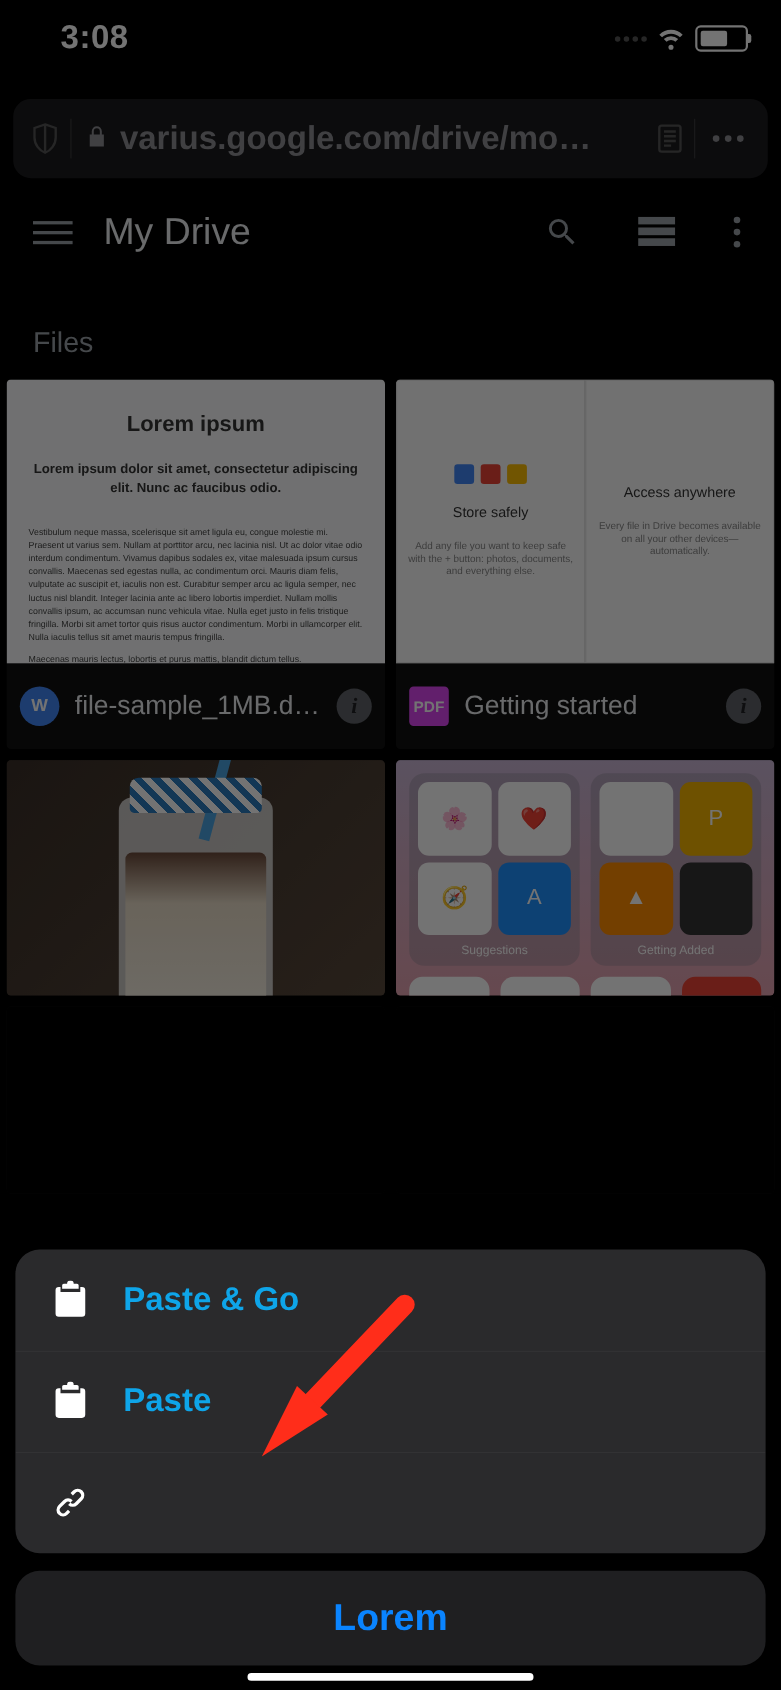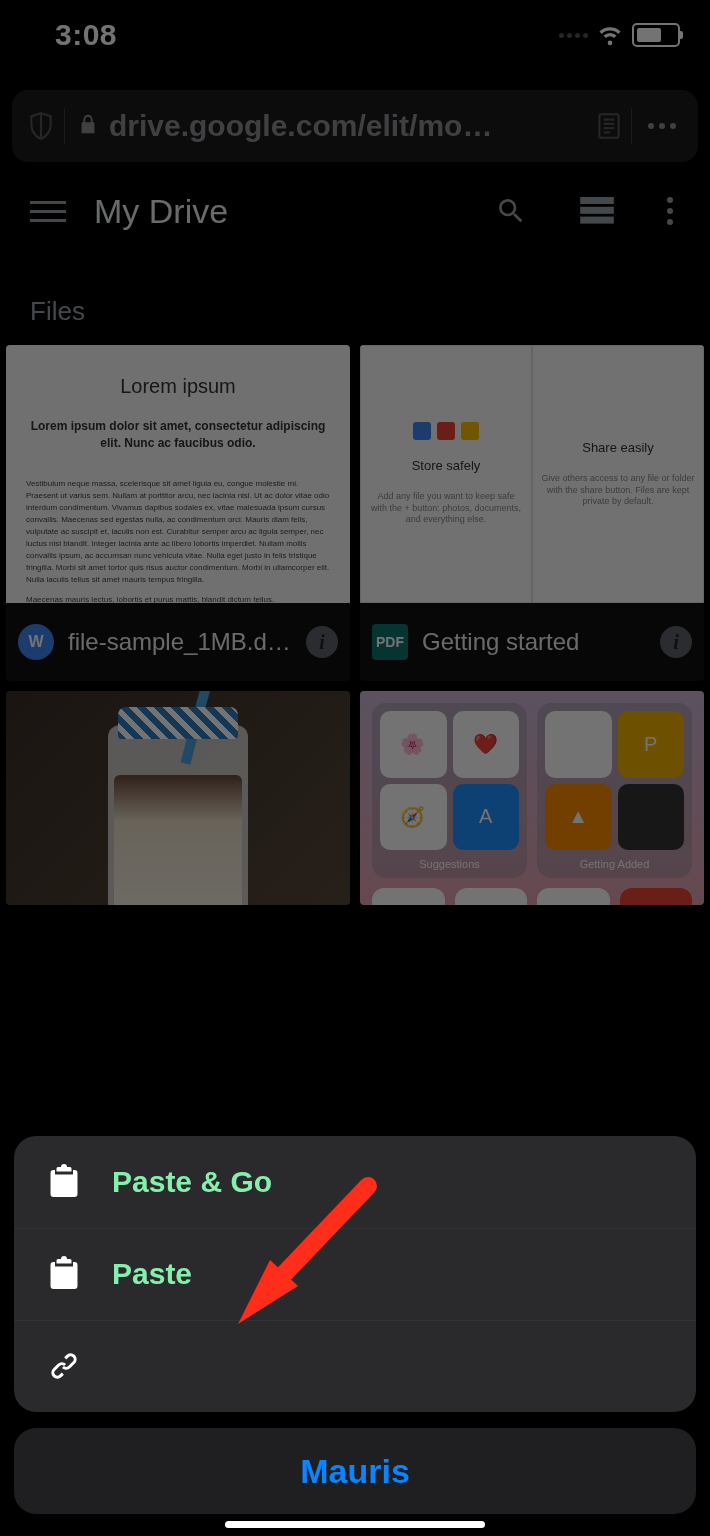--- a/index.html
+++ b/index.html
@@ -46,27 +46,27 @@
 
   .section-label { position:relative; z-index:1; padding:36px 30px 18px; color:#9aa0a6; font-size:26px; }
 
   
   .grid { position:relative; z-index:1; display:grid; grid-template-columns:1fr 1fr; gap:10px; padding:0 6px; }
   .card { background:#111; border-radius:4px; overflow:hidden; }
   .thumb { height:258px; background:#f8f9fa; position:relative; overflow:hidden; }
   .file-row { display:flex; align-items:center; height:78px; padding:0 12px; gap:14px; }
   .file-icon { width:36px; height:36px; border-radius:4px; display:flex; align-items:center; justify-content:center; font-size:18px; font-weight:700; color:#fff; }
   .file-icon.doc { background:#4285f4; border-radius:50%; font-size:16px; }
-  .file-icon.pdf { background:#0f766e; font-size:14px; }
+  .file-icon.pdf { background:#d946ef; font-size:14px; }
   .file-name { flex:1; color:#e8eaed; font-size:24px; white-space:nowrap; overflow:hidden; text-overflow:ellipsis; }
   .info-ic { width:32px; height:32px; border-radius:50%; background:#5f6368; color:#202124; display:flex; align-items:center; justify-content:center; font-size:20px; font-weight:700; font-family:Georgia,serif; font-style:italic; }
 
   
   .doc-thumb { padding:30px 20px 0 20px; color:#333; font-family:Georgia,serif; }
-  .doc-thumb h3 { text-align:center; font-size:20px; margin-bottom:20px; font-weight:400; }
+  .doc-thumb h3 { text-align:center; font-size:20px; margin-bottom:20px; font-weight:700; }
   .doc-thumb .sub { text-align:center; font-size:12px; font-weight:700; line-height:1.4; margin-bottom:26px; }
   .doc-thumb .body { font-size:8px; line-height:1.5; color:#444; }
   .doc-thumb .body p { margin-bottom:8px; }
   .doc-thumb ul { margin-left:18px; font-size:8px; }
   .doc-thumb li { margin-bottom:4px; }
 
   
   .gs-thumb { background:#fafafa; display:grid; grid-template-columns:1fr 1fr; }
   .gs-cell { border:0.5px solid #e0e0e0; padding:10px 8px; text-align:center; display:flex; flex-direction:column; justify-content:center;gap:12px; }
   .gs-cell .ttl { font-size:13px; color:#333; margin-bottom:6px; }
@@ -91,21 +91,21 @@
   .row2 { height:214px; }
   .row3 .thumb { height:170px; background:#000; }
 
   
   .sheet-area { position:absolute; left:14px; right:14px; bottom:22px; z-index:20; }
   .sheet-menu { background:#2a2a2c; border-radius:22px; overflow:hidden; margin-bottom:16px; }
   .sheet-item { display:flex; align-items:center; gap:28px; padding:26px 30px; position:relative; }
   .sheet-item + .sheet-item::before { content:""; position:absolute; top:0; left:0; right:0; height:1px; background:rgba(255,255,255,0.04); }
   .sheet-icon { width:40px; height:40px; display:flex; align-items:center; justify-content:center; }
   .sheet-icon svg { width:36px; height:36px; fill:#fff; }
-  .sheet-label { font-size:30px; font-weight:600; color:#86efac; }
+  .sheet-label { font-size:30px; font-weight:600; color:#0ea5e9; }
   .close-btn { background:#1f1f21; border-radius:22px; height:86px; display:flex; align-items:center; justify-content:center; }
   .close-txt { color:#0a84ff; font-size:34px; font-weight:700; }
 
   
   .red-arrow { position:absolute; z-index:30; pointer-events:none; }
   .red-arrow svg { width:180px; height:160px; }
 
   
   .home-ind { position:absolute; bottom:8px; left:50%; transform:translateX(-50%); width:260px; height:7px; background:#fff; border-radius:4px; z-index:25; }
 </style>
@@ -139,21 +139,21 @@
         <line x1="12" y1="2" x2="12" y2="26" stroke="#555" stroke-width="2"></line>
       </svg>
   </div>
   <div class="url-sep"></div>
   <div class="url-body">
     <div class="lock-icon">
       <svg viewBox="0 0 24 24">
           <path d="M17 10V7a5 5 0 00-10 0v3H5v12h14V10h-2zm-8-3a3 3 0 016 0v3H9V7z"></path>
         </svg>
     </div>
-    <div class="url-text">drive.google.com/elit/mo…</div>
+    <div class="url-text">varius.google.com/drive/mo…</div>
   </div>
   <div class="reader-icon">
     <svg viewBox="0 0 24 28">
         <rect x="3" y="3" width="18" height="22" rx="2"></rect>
         <line x1="7" y1="8" x2="17" y2="8"></line>
         <line x1="7" y1="12" x2="17" y2="12"></line>
         <line x1="7" y1="16" x2="17" y2="16"></line>
         <line x1="7" y1="20" x2="13" y2="20"></line>
       </svg>
   </div>
@@ -223,22 +223,22 @@
       <div class="gs-cell">
         <div class="gs-icons">
             <span style="background:#4285f4"></span>
             <span style="background:#ea4335"></span>
             <span style="background:#fbbc04"></span>
           </div>
         <div class="ttl">Store safely</div>
         <div class="desc">Add any file you want to keep safe with the + button: photos, documents, and everything else.</div>
       </div>
       <div class="gs-cell">
-        <div class="ttl">Share easily</div>
-        <div class="desc">Give others access to any file or folder with the share button. Files are kept private by default.</div>
+        <div class="ttl">Access anywhere</div>
+        <div class="desc">Every file in Drive becomes available on all your other devices—automatically.</div>
       </div>
     </div>
     <div class="file-row">
       <div class="file-icon pdf">PDF</div>
       <div class="file-name">Getting started</div>
       <div class="info-ic">i</div>
     </div>
   </div>
 
   <div class="card row2">
@@ -309,21 +309,21 @@
     </div>
     <div class="sheet-item">
       <div class="sheet-icon">
         <svg viewBox="0 0 24 24">
             <path d="M10.6 13.4a4 4 0 005.66 0l3-3a4 4 0 00-5.66-5.66l-1.5 1.5 1.41 1.41 1.5-1.5a2 2 0 012.83 2.83l-3 3a2 2 0 01-2.83 0l-1.41 1.42zM13.4 10.6a4 4 0 00-5.66 0l-3 3a4 4 0 005.66 5.66l1.5-1.5-1.41-1.41-1.5 1.5a2 2 0 01-2.83-2.83l3-3a2 2 0 012.83 0l1.41-1.42z"></path>
           </svg>
       </div>
     </div>
   </div>
   <div class="close-btn">
-    <div class="close-txt">Mauris</div>
+    <div class="close-txt">Lorem</div>
   </div>
 </div>
 
 <div class="red-arrow" style="left:208px; top:1176px;">
   <svg viewBox="0 0 180 160">
     <defs></defs>
     <path d="M160 10 L55 120" stroke="#ff2d1a" stroke-width="18" fill="none" stroke-linecap="round"></path>
     <polygon points="30,148 90,110 62,84" fill="#ff2d1a"></polygon>
   </svg>
 </div>

